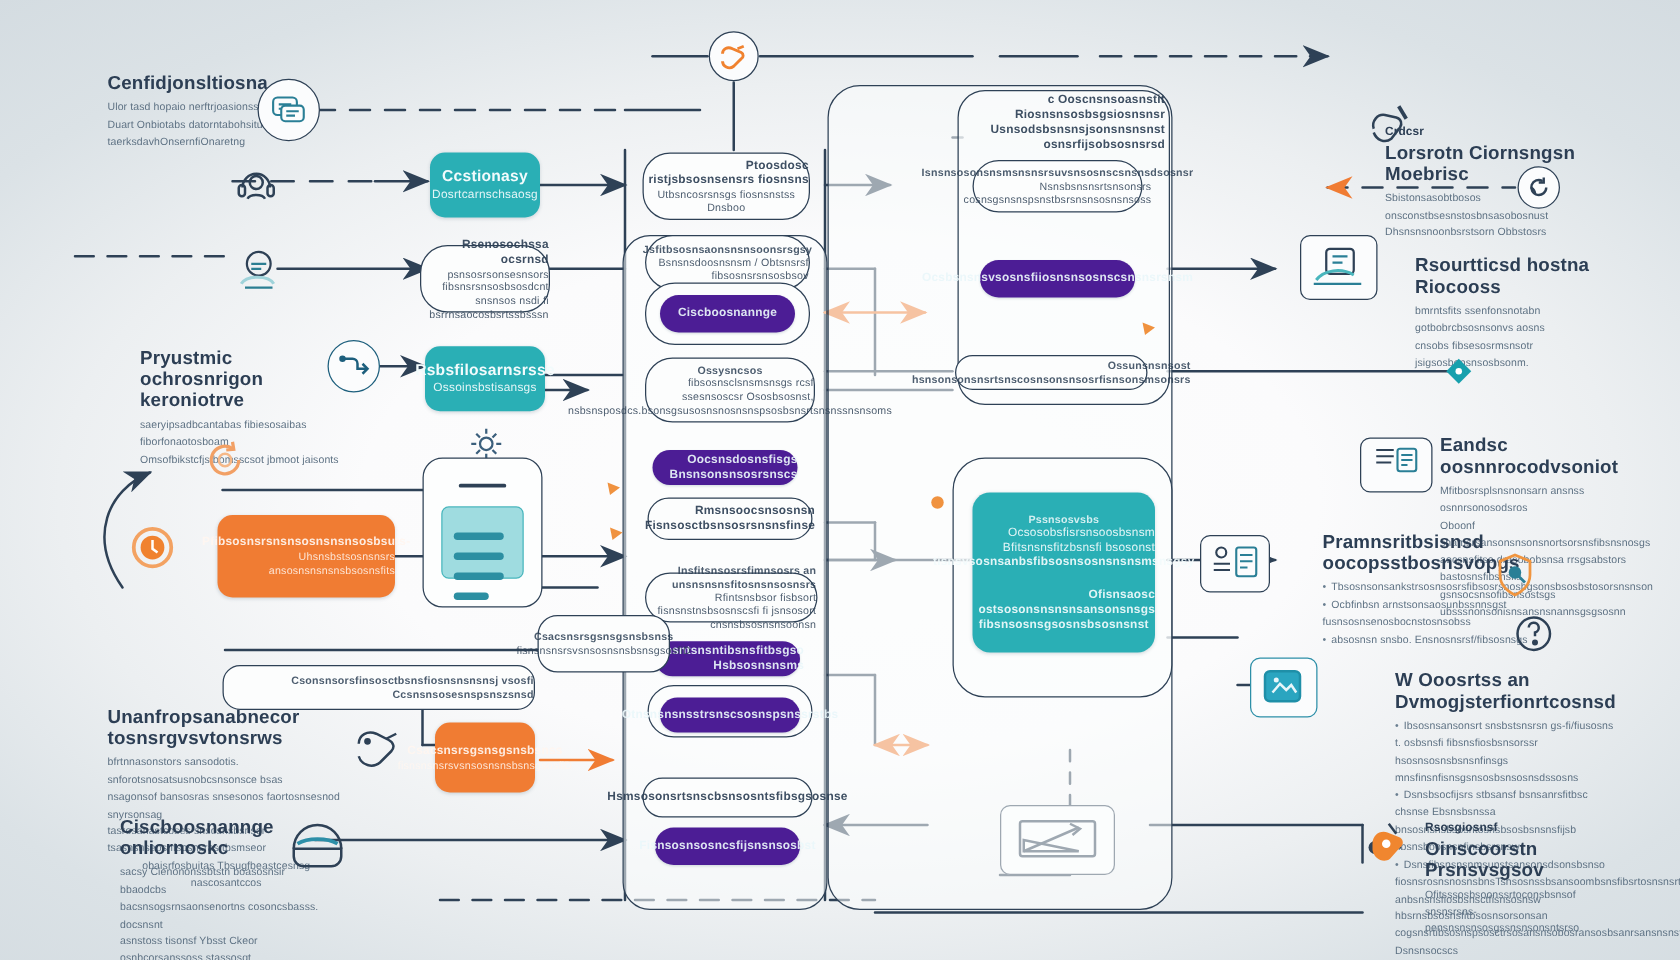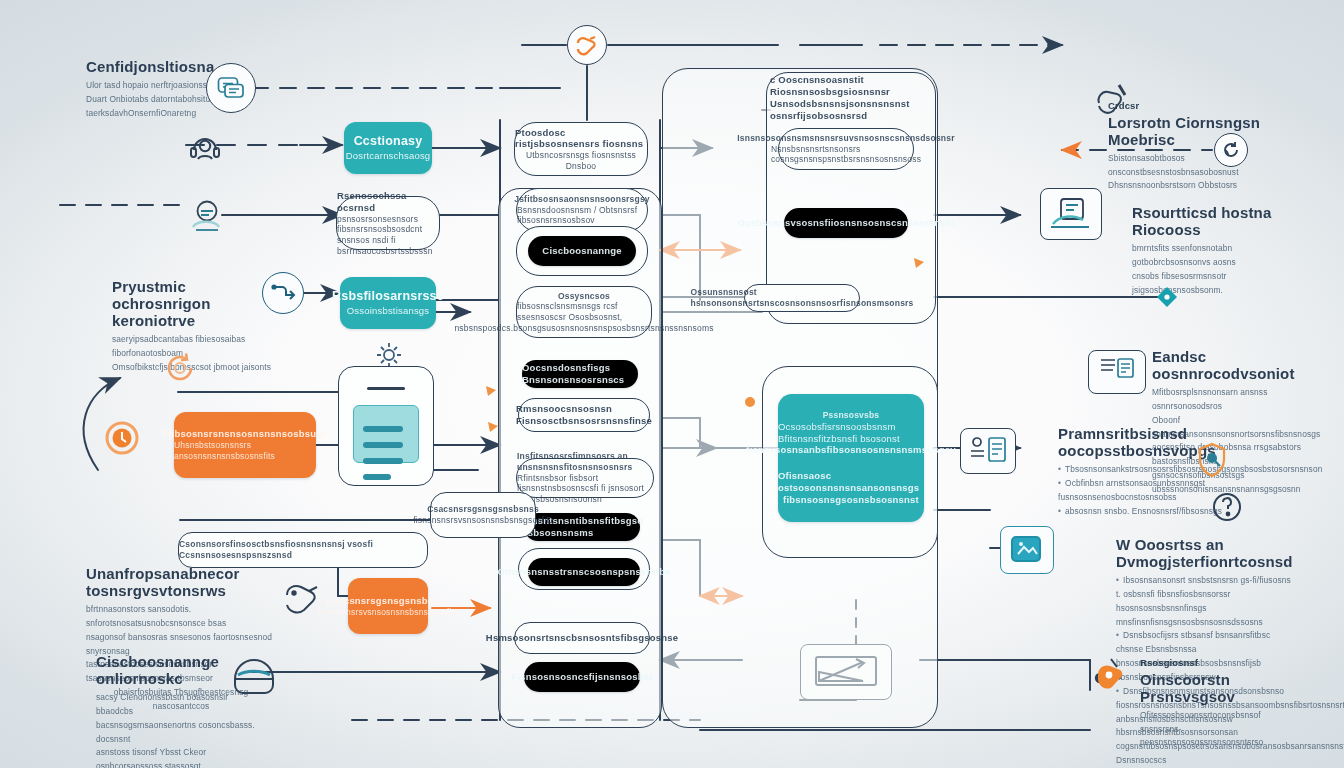--- a/index.html
+++ b/index.html
@@ -11,31 +11,31 @@
     color:#2e4156;
   }
   #stage { position:absolute; inset:0; }
   svg.lines { position:absolute; left:0; top:0; width:1344px; height:768px; pointer-events:none; }
 
   
   .node {
     position:absolute;
     display:flex; flex-direction:column;
     align-items:center; justify-content:center;
-    text-align:left;
+    text-align:right;
     line-height:1.25;
     letter-spacing:0.2px;
   }
   .node .t1 { font-size:12.5px; font-weight:700; }
   .node .t2 { font-size:9.5px; font-weight:400; opacity:.92; }
   .node .t3 { font-size:8.5px; font-weight:400; opacity:.85; }
 
   .teal   { background:#2aafb5; color:#f2fbfc; border-radius:12px;
             box-shadow:0 1px 3px rgba(40,70,95,.18); }
-  .tealD  { background:#000000; color:#eaf7fa; border-radius:22px;
+  .tealD  { background:#4c1d95; color:#eaf7fa; border-radius:22px;
             box-shadow:0 1px 2px rgba(40,70,95,.18); }
   .orange { background:#f07c33; color:#fff6f0; border-radius:12px;
             box-shadow:0 1px 3px rgba(40,70,95,.18); }
   .white  { background:#fcfdfd; color:#2e4156; border:1.6px solid #2e4156;
             border-radius:22px; }
   .container { position:absolute; border:1.8px solid #2e4156; border-radius:22px;
             background:rgba(252,253,253,.55); }
 
   
   .ann { position:absolute; }
@@ -541,21 +541,21 @@
 
   <div class="node white blur" style="left:778px; top:128px; width:136px; height:42px;">
     <div class="t3" style="font-weight:600">Isnsnsosonsnsmsnsnsrsuvsnsosnscsnsnsdsosnsr</div>
     <div class="t3">Nsnsbsnsnsrtsnsonsrs cosnsgsnsnspsnstbsrsnsnsosnsnsoss</div>
   </div>
 
   <div class="node tealD blur" style="left:784px; top:208px; width:124px; height:30px;">
     <div class="t2" style="font-weight:600">Ocsbsnsnsvsosnsfiiosnsnsosnscsnsnsrsnsm</div>
   </div>
 
-  <div class="node white blur" style="left:744px; top:284px; width:116px; height:28px;">
+  <div class="node white blur" style="left:764px; top:284px; width:154px; height:28px;">
     <div class="t3" style="font-weight:600">Ossunsnsnsost hsnsonsonsnsrtsnscosnsonsnsosrfisnsonsmsonsrs</div>
   </div>
 
   <div class="node teal blur" style="left:778px; top:394px; width:146px; height:128px; border-radius:14px;">
     <div class="t3" style="font-weight:700">Pssnsosvsbs</div>
     <div class="t2" style="font-weight:400">Ocsosobsfisrsnsoosbsnsm Bfitsnsnsfitzbsnsfi bsosonst</div>
     <div class="t2" style="font-weight:700">tisnsvsosnsanbsfibsosnsosnsnsnsmsnsgsy</div>
     <div style="height:14px"></div>
     <div class="t2" style="font-weight:700">Ofisnsaosc ostsosonsnsnsnsansonsnsgs</div>
     <div class="t2" style="font-weight:700">fibsnsosnsgsosnsbsosnsnst</div>

